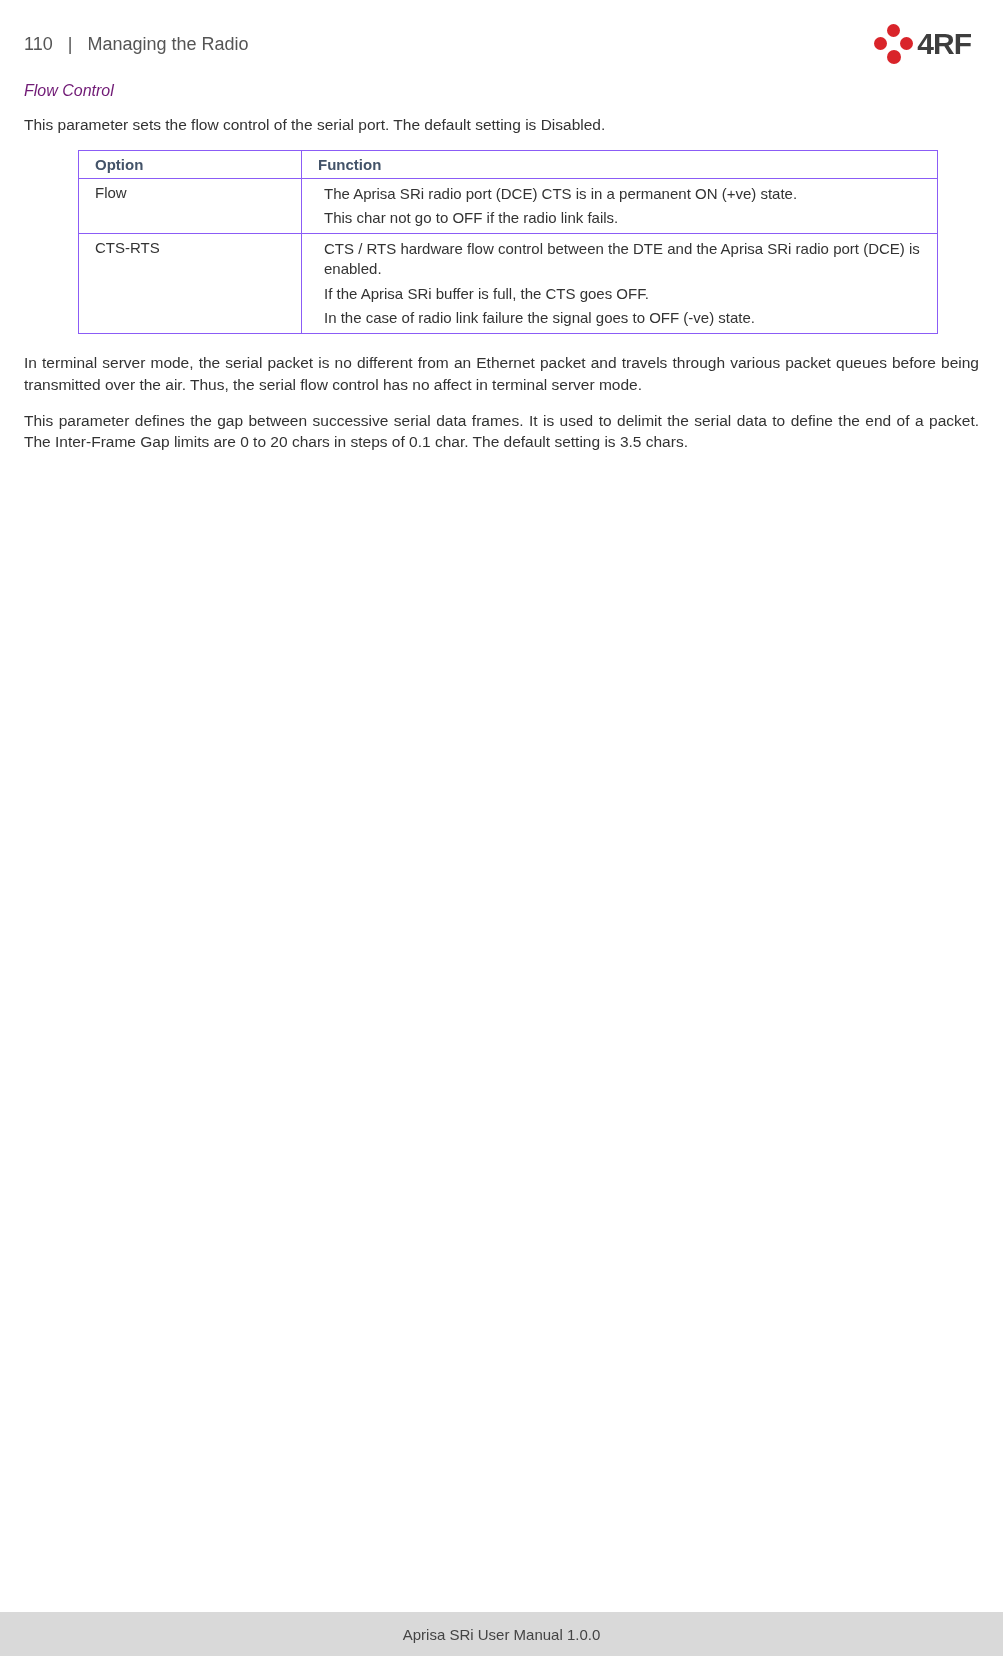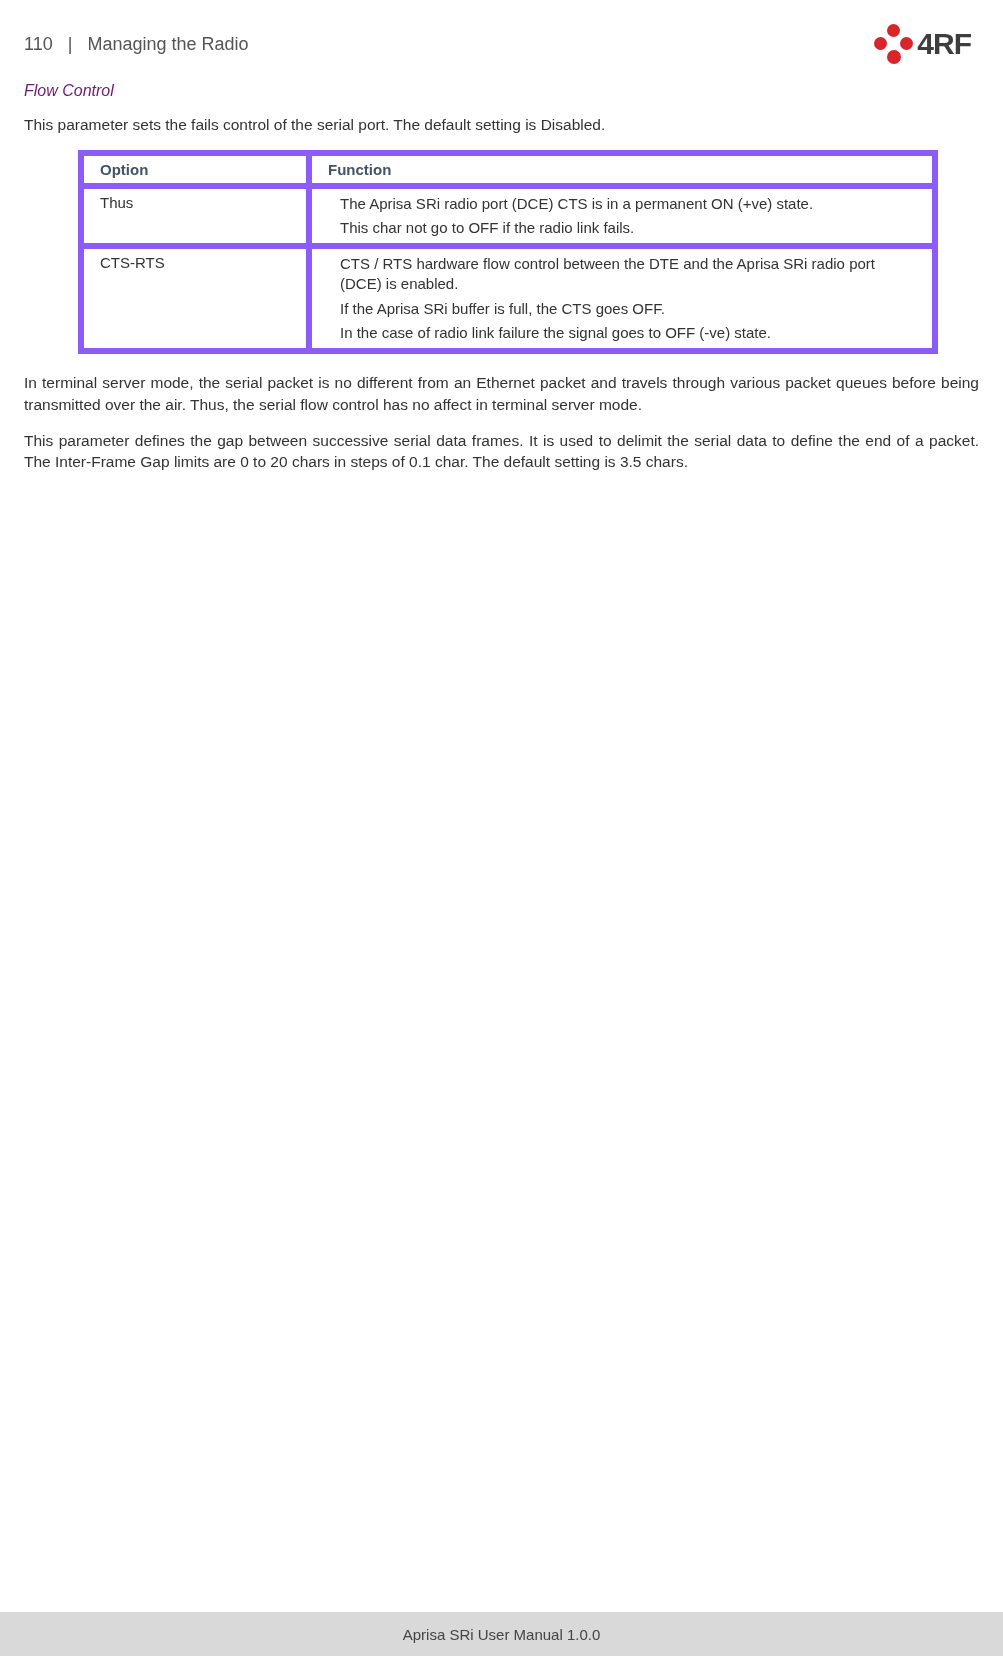--- a/index.html
+++ b/index.html
@@ -73,36 +73,36 @@
     line-height: 1.4;
     text-align: justify;
     margin-bottom: 14px;
   }
   table.opt {
     border-collapse: collapse;
     width: 860px;
     margin: 8px 0 18px 54px;
   }
   table.opt th, table.opt td {
-    border: 6px solid #8b5cf6;
+    border: 1px solid #8b5cf6;
     padding: 5px 16px;
     text-align: left;
     vertical-align: top;
     font-size: 15px;
   }
   table.opt th {
     font-weight: 700;
     color: #435369;
   }
   table.opt td {
     color: #333;
   }
   .col-opt { width: 190px; }
   .cell-multi p {
-    margin: 0 0 4px 12px;
+    margin: 0 0 4px 6px;
     line-height: 1.35;
   }
   .cell-multi p:last-child { margin-bottom: 0; }
   .footer {
     position: absolute;
     bottom: 0;
     left: 0;
     width: 1003px;
     height: 44px;
     background: #d9d9d9;
@@ -133,30 +133,30 @@
         <div class="dot d4"></div>
       </div>
       <div class="logo-text">4RF</div>
     </div>
   </div>
 
   <div class="content">
 
     <div class="section-title">Flow Control</div>
 
-    <div class="para">This parameter sets the fails control of the serial port. The default setting is Disabled.</div>
+    <div class="para">This parameter sets the flow control of the serial port. The default setting is Disabled.</div>
 
     <table class="opt">
       <tbody>
           <tr>
         <th class="col-opt">Option</th>
         <th>Function</th>
       </tr>
       <tr>
-        <td>Thus</td>
+        <td>Flow</td>
         <td class="cell-multi">
           <p>The Aprisa SRi radio port (DCE) CTS is in a permanent ON (+ve) state.</p>
           <p>This char not go to OFF if the radio link fails.</p>
         </td>
       </tr>
       <tr>
         <td>CTS-RTS</td>
         <td class="cell-multi">
           <p>CTS / RTS hardware flow control between the DTE and the Aprisa SRi radio port (DCE) is enabled.</p>
           <p>If the Aprisa SRi buffer is full, the CTS goes OFF.</p>

